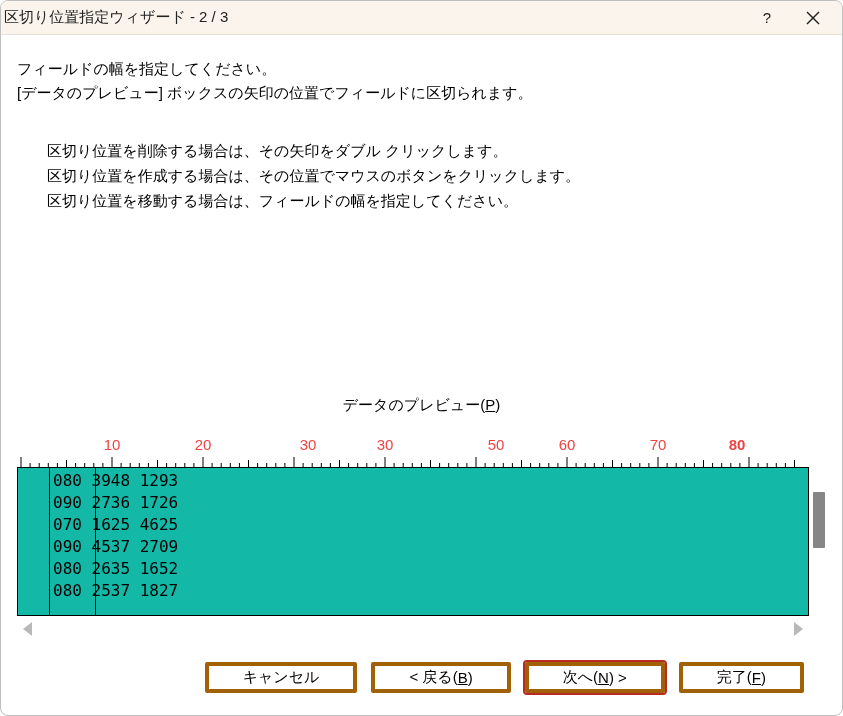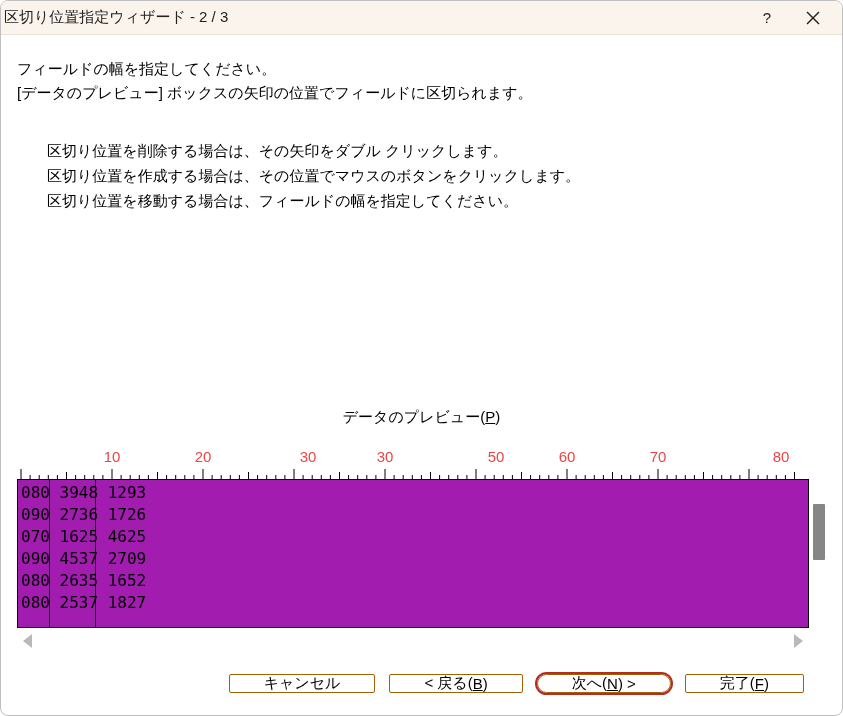--- a/index.html
+++ b/index.html
@@ -68,21 +68,22 @@
   .data-box {
     width: 792px;
     height: 148px;
     border: 1px solid #000;
     border-top: none;
     position: relative;
     overflow: hidden;
     font-family: "Consolas", "MS Gothic", monospace;
     font-size: 16px;
     line-height: 22px;
-    background: #a21caf;
+    background: #14b8a6;
+    padding-left: 32px;
   }
   .data-rows {
     padding: 2px 0 0 3px;
     white-space: pre;
   }
   .break-arrow {
     position: absolute;
     top: 0; bottom: 0;
     width: 1px;
     background: #000;
@@ -129,34 +130,33 @@
   .hscroll-arrow.left { left: 6px; border-right: 9px solid #b9b9b9; }
   .hscroll-arrow.right { right: 6px; border-left: 9px solid #b9b9b9; }
   .footer {
     display: flex;
     justify-content: flex-end;
     gap: 14px;
     padding: 20px 22px 22px 0;
   }
   .btn {
     min-width: 118px;
-    height: 19px;
+    height: 31px;
     padding: 0 34px;
-    border: 1px solid #a16207;
+    border: 4px solid #a16207;
     background: #fff;
     font-size: 15px;
     display: flex; align-items: center; justify-content: center;
     border-radius: 2px;
     cursor: default;
   }
   .btn .hk { text-decoration: underline; }
   .btn.primary {
     outline: 2px solid #b82b22;
     outline-offset: 0;
-    border-radius: 17px;
   }
 </style>
 </head>
 <body>
 
 <div class="window">
   <div class="titlebar">
     <div class="titlebar-title">区切り位置指定ウィザード - 2 / 3</div>
     <div class="titlebar-btn">
       <span>?</span>
@@ -278,21 +278,21 @@
               <line x1="768.4" x2="768.4" y1="32" y2="27" stroke="#000" stroke-width="1"></line>
               <line x1="777.5" x2="777.5" y1="32" y2="24" stroke="#000" stroke-width="1"></line>
             </svg>
             <span class="ruler-num" style="left: 95px;">10</span>
             <span class="ruler-num" style="left: 186px;">20</span>
             <span class="ruler-num" style="left: 291px;">30</span>
             <span class="ruler-num" style="left: 368px;">30</span>
             <span class="ruler-num" style="left: 459px; margin-left: 20px;">50</span>
             <span class="ruler-num" style="left: 550px;">60</span>
             <span class="ruler-num" style="left: 641px;">70</span>
-            <span class="ruler-num" style="left: 764px;">80</span>
+            <span class="ruler-num" style="left: 720px; font-weight: bold;">80</span>
           </div>
         <div class="data-box">
           <div class="data-rows">080 3948 1293
 090 2736 1726
 070 1625 4625
 090 4537 2709
 080 2635 1652
 080 2537 1827</div>
 
         <div class="break-arrow" style="left: 31.3px;"></div>

